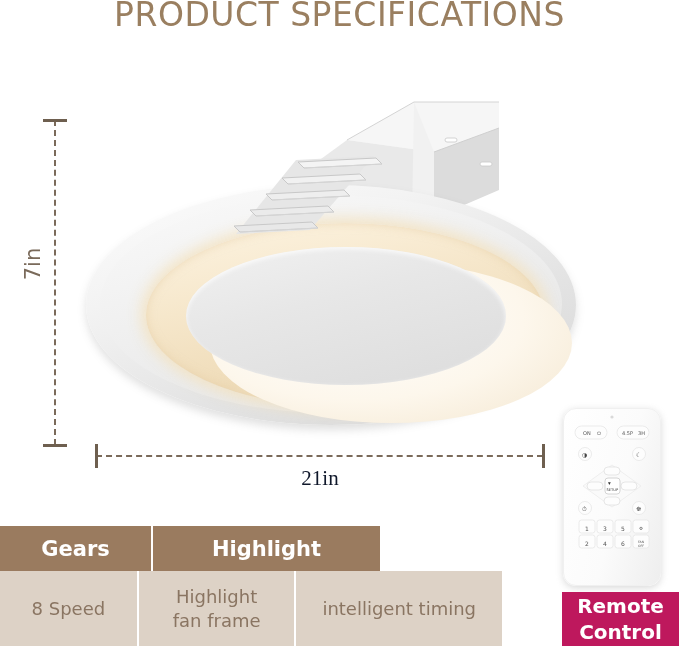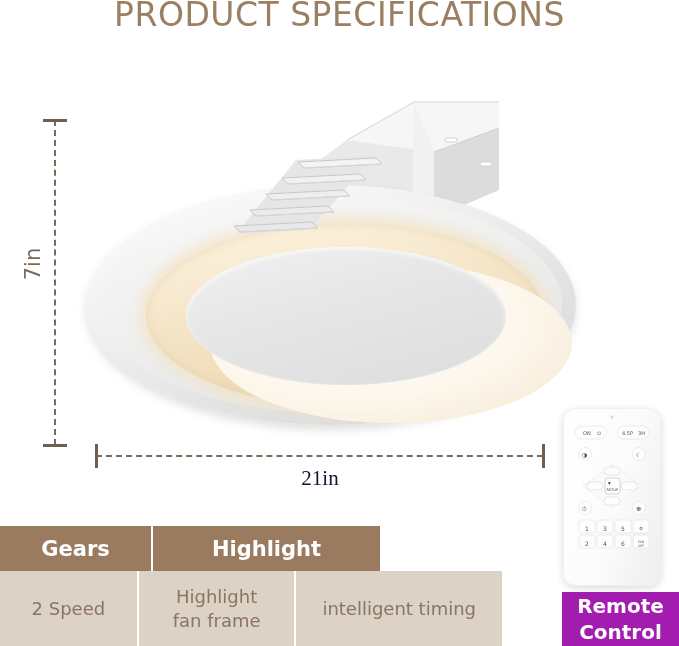--- a/index.html
+++ b/index.html
@@ -145,21 +145,21 @@
   }
   .col-1 { width: 153px; }
   .col-2 { width: 174px; }
   .col-3 { width: 227px; border-right: none !important; }
   .td .cell-text { padding: 0 6px; }
 
   
   #remote-caption {
     position: absolute; left: 562px; top: 592px;
     width: 117px; height: 54px;
-    background: #a21caf;
+    background: #be185d;
     color: #ffffff;
     font-size: 20px; font-weight: bold; line-height: 1.32;
     font-family: "DejaVu Sans", sans-serif;
     display: flex; align-items: center; justify-content: center;
     text-align: center;
   }
 </style>
 </head>
 <body>
 
@@ -279,21 +279,21 @@
   </div>
 
   <div id="spec-table">
     <div class="table-row thead">
       <div class="th col-1">Gears</div>
       <div class="th col-3">Highlight</div>
     </div>
     <div class="table-row tbody">
       <div class="td col-1">
         <div class="cell-text">
-          <div>2 Speed</div>
+          <div>8 Speed</div>
           <div></div>
         </div>
       </div>
       <div class="td col-2">
         <div class="cell-text">
           <div>Highlight</div>
           <div>fan frame</div>
         </div>
       </div>
       <div class="td col-3">

